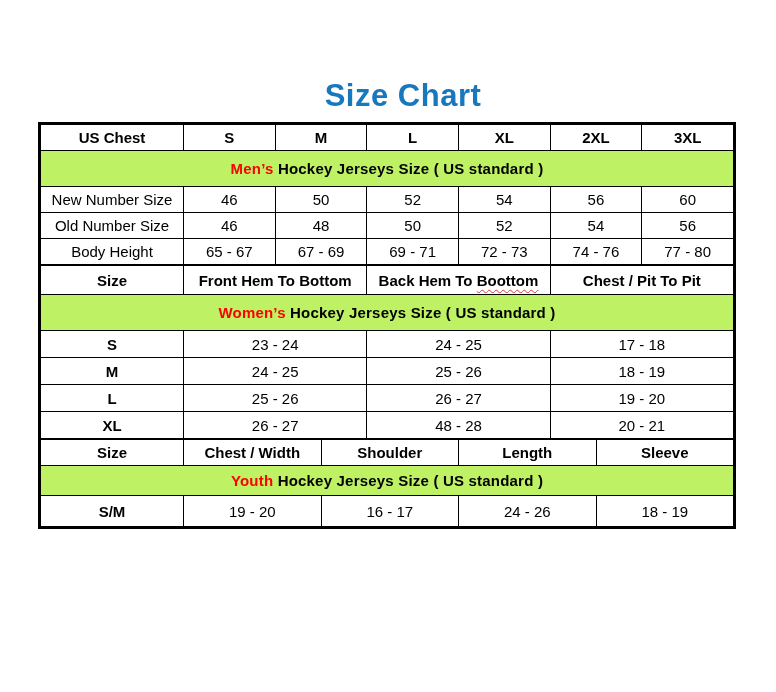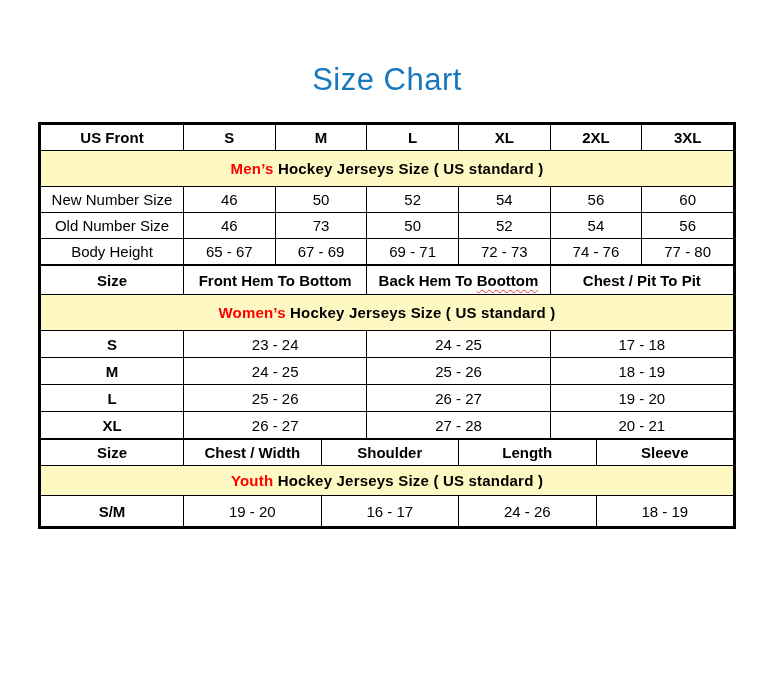--- a/index.html
+++ b/index.html
@@ -14,25 +14,25 @@
     width: 776px;
     height: 692px;
     background: #ffffff;
     overflow: hidden;
   }
   .page-title {
     position: absolute;
     top: 62px;
     left: 38px;
     width: 698px;
-    margin: 0;
+    margin: 16px;
     text-align: center;
     font-size: 31px;
     line-height: 36px;
-    font-weight: normal;
+    font-weight: bold;
     color: #1878be;
     letter-spacing: 0.5px;
   }
   .tables-wrap {
     position: absolute;
     top: 122px;
     left: 38px;
     width: 698px;
     box-sizing: border-box;
     border: 2px solid #000;
@@ -48,21 +48,21 @@
     border: 1.5px solid #000;
     text-align: center;
     vertical-align: middle;
     padding: 0 2px;
     font-size: 15px;
     overflow: hidden;
     white-space: nowrap;
   }
   
   td.banner-cell {
-    background: #fef9c3;
+    background: #bef264;
     font-size: 17.5px;
     font-weight: bold;
     letter-spacing: 0.2px;
   }
   .banner-highlight { color: #ff0000; }
   .banner-text { color: #000000; }
   
   thead th { font-weight: bold; font-size: 15.5px; }
   
   .sec-mens tbody th { font-weight: normal; }
@@ -110,21 +110,21 @@
           <col>
           <col>
         </colgroup>
         <tbody>
           <tr>
             <td colspan="7" class="banner-cell"><span class="banner-highlight">Men’s</span><span class="banner-text"> Hockey Jerseys Size ( US standard )</span></td>
           </tr>
         </tbody>
         <thead>
           <tr>
-            <th>US Front</th>
+            <th>US Chest</th>
             <th>S</th>
             <th>M</th>
             <th>L</th>
             <th>XL</th>
             <th>2XL</th>
             <th>3XL</th>
           </tr>
         </thead>
         <tbody>
           <tr>
@@ -132,21 +132,21 @@
             <td>46</td>
             <td>50</td>
             <td>52</td>
             <td>54</td>
             <td>56</td>
             <td>60</td>
           </tr>
           <tr>
             <th>Old Number Size</th>
             <td>46</td>
-            <td>73</td>
+            <td>48</td>
             <td>50</td>
             <td>52</td>
             <td>54</td>
             <td>56</td>
           </tr>
           <tr>
             <th>Body Height</th>
             <td>65 - 67</td>
             <td>67 - 69</td>
             <td>69 - 71</td>
@@ -191,21 +191,21 @@
           </tr>
           <tr>
             <th>L</th>
             <td>25 - 26</td>
             <td>26 - 27</td>
             <td>19 - 20</td>
           </tr>
           <tr>
             <th>XL</th>
             <td>26 - 27</td>
-            <td>27 - 28</td>
+            <td>48 - 28</td>
             <td>20 - 21</td>
           </tr>
         </tbody>
       </table>
     <table class="size-table sec-youth">
         <colgroup>
           <col style="width: 143px;">
           <col>
           <col>
           <col>

